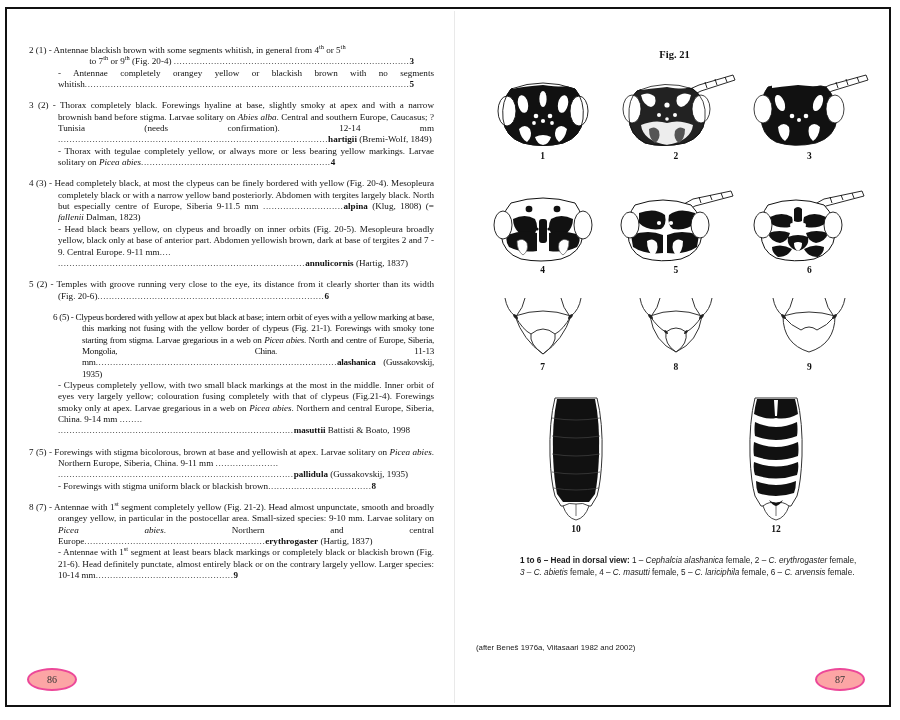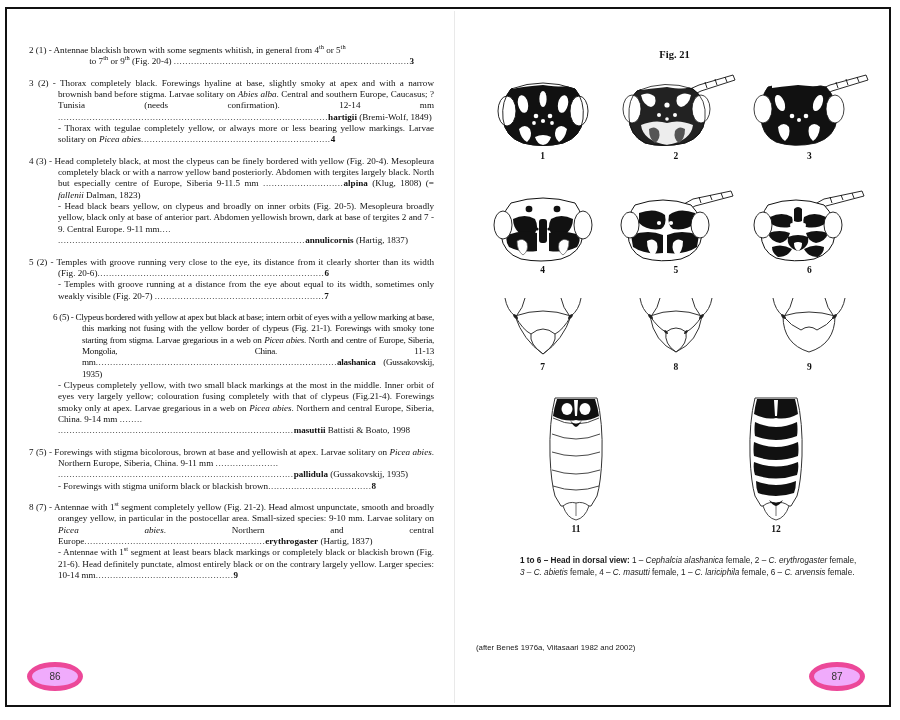--- a/index.html
+++ b/index.html
@@ -75,54 +75,54 @@
   .fig-caption .i{font-style:italic;}
   .fig-source{
     position:absolute;left:14px;top:617px;width:400px;
     font-family:"Liberation Sans", sans-serif;
     font-size:7.8px;color:#1a1a1a;margin-top:15px;
   }
   
   .folio{
     position:absolute;bottom:14px;
     width:46px;height:19px;
-    border:5px solid #ec4899;border-radius:50%;
+    border:2px solid #ec4899;border-radius:50%;
     display:flex;align-items:center;justify-content:center;
-    font-family:Liberation Sans, sans-serif;font-size:10px;color:#333;
-    background:#f0abfc;
+    font-family:Liberation Serif, serif;font-size:10px;color:#333;
+    background:#fca5a5;
   }
   .folio-left{left:20px;}
   .folio-right{right:24px;}
   svg{display:block;}
 </style>
 </head>
 <body>
 
 <div class="page">
   <div class="gutter"></div>
 
   <div class="left-col">
 
     <div class="couplet">
       <p class="lead"><span class="num">2 (1)</span> <span>- Antennae blackish brown with some segments whitish, in general from 4</span><sup>th</sup><span> or 5</span><sup>th</sup><br><span style="display:inline-block;width:29px"></span><span> to 7</span><sup>th</sup><span> or 9</span><sup>th</sup><span> (Fig. 20-4) </span><span class="dots">..................................................................................</span><span class="goto">3</span></p>
+      <p class="lead" style="text-align:justify"><span>- Antennae completely orangey yellow or blackish brown with no segments whitish</span><span class="dots">.................................................................................................................</span><span class="goto">5</span></p>
     </div>
 
     <div class="couplet">
       <p class="lead"><span class="num">3 (2)</span> <span>- Thorax completely black. Forewings hyaline at base, slightly smoky at apex and with a narrow brownish band before stigma. Larvae solitary on </span><span class="sp">Abies alba</span><span>. Central and southern Europe, Caucasus; ? Tunisia (needs confirmation). 12-14 mm </span><span class="dots">..............................................................................................</span><span class="tax">hartigii</span><span> (Bremi-Wolf, 1849)</span></p>
       <p class="lead"><span>- Thorax with tegulae completely yellow, or always more or less bearing yellow markings. Larvae solitary on </span><span class="sp">Picea abies</span><span class="dots">..................................................................</span><span class="goto">4</span></p>
     </div>
 
     <div class="couplet">
       <p class="lead"><span class="num">4 (3)</span> <span>- Head completely black, at most the clypeus can be finely bordered with yellow (Fig. 20-4). Mesopleura completely black or with a narrow yellow band posteriorly. Abdomen with tergites largely black. North but especially centre of Europe, Siberia 9-11.5 mm </span><span class="dots">............................</span><span class="tax">alpina</span><span> (Klug, 1808) (= </span><span class="sp">fallenii</span><span> Dalman, 1823)</span></p>
       <p class="lead"><span>- Head black bears yellow, on clypeus and broadly on inner orbits (Fig. 20-5). Mesopleura broadly yellow, black only at base of anterior part. Abdomen yellowish brown, dark at base of tergites 2 and 7 - 9. Central Europe. 9-11 mm</span><span class="dots">....</span><br><span class="dots">......................................................................................</span><span class="tax">annulicornis</span><span> (Hartig, 1837)</span></p>
     </div>
 
     <div class="couplet">
       <p class="lead"><span class="num">5 (2)</span> <span>- Temples with groove running very close to the eye, its distance from it clearly shorter than its width (Fig. 20-6)</span><span class="dots">...............................................................................</span><span class="goto">6</span></p>
-      <p class="lead"><span>- Temples with groove running at a distance from the eye about equal to its width, sometimes only weakly visible (Fig. 20-7) </span><span class="dots">...........................................................</span><span class="goto">7</span></p>
     </div>
 
     <div class="couplet">
       <p class="lead tight"><span class="num">6 (5)</span> <span>- Clypeus bordered with yellow at apex but black at base; intern orbit of eyes with a yellow marking at base, this marking not fusing with the yellow border of clypeus (Fig. 21-1). Forewings with smoky tone starting from stigma. Larvae gregarious in a web on </span><span class="sp">Picea abies</span><span>. North and centre of Europe, Siberia, Mongolia, China. 11-13 mm</span><span class="dots">....................................................................................</span><span class="tax">alashanica</span><span> (Gussakovskij, 1935)</span></p>
       <p class="lead"><span>- Clypeus completely yellow, with two small black markings at the most in the middle. Inner orbit of eyes very largely yellow; colouration fusing completely with that of clypeus (Fig.21-4). Forewings smoky only at apex. Larvae gregarious in a web on </span><span class="sp">Picea abies</span><span>. Northern and central Europe, Siberia, China. 9-14 mm </span><span class="dots">........</span><br><span class="dots">..................................................................................</span><span class="tax">masuttii</span><span> Battisti &amp; Boato, 1998</span></p>
     </div>
 
     <div class="couplet">
       <p class="lead"><span class="num">7 (5)</span> <span>- Forewings with stigma bicolorous, brown at base and yellowish at apex. Larvae solitary on </span><span class="sp">Picea abies</span><span>. Northern Europe, Siberia, China. 9-11 mm </span><span class="dots">......................</span><br><span class="dots">..................................................................................</span><span class="tax">pallidula</span><span> (Gussakovskij, 1935)</span></p>
       <p class="lead"><span>- Forewings with stigma uniform black or blackish brown</span><span class="dots">....................................</span><span class="goto">8</span></p>
@@ -389,43 +389,37 @@
               <path d="M25 18 q4 1 4 5 q-4 0 -5 -4 z"></path>
               <path d="M79 18 q-4 1 -4 5 q4 0 5 -4 z"></path>
             </g>
           </svg>
           <div class="fig-num">9</div>
         </div>
       </div>
 
       <div class="fig-row" style="top:325px;">
 
-
         <div class="fig-cell">
           <svg width="74" height="126" viewBox="0 0 74 126">
             <path d="M16 2 L58 2 Q64 26 63 60 Q62 86 58 100 L52 110 L22 110 L16 100 Q12 86 11 60 Q10 26 16 2 Z" fill="#fff" stroke="#333" stroke-width="1"></path>
-            <path d="M18 3 L56 3 Q59 12 60 20 Q48 26 37 24 Q26 26 14 20 Q15 12 18 3 Z" fill="#111"></path>
-            <g fill="#fff">
-              <ellipse cx="28" cy="13" rx="5.5" ry="6"></ellipse>
-              <ellipse cx="46" cy="13" rx="5.5" ry="6"></ellipse>
-              <path d="M35 4 L39 4 L38 20 L36 20 Z"></path>
-            </g>
-            <g stroke="#333" stroke-width="0.9" fill="none">
-              <path d="M14 22 Q37 34 60 22"></path>
-              <path d="M13 38 Q37 48 61 38"></path>
-              <path d="M13 56 Q37 64 61 56"></path>
-              <path d="M13 74 Q37 82 61 74"></path>
-              <path d="M14 90 Q37 98 60 90"></path>
-            </g>
-            <path d="M31 24 Q37 32 43 24 Q40 30 37 31 Q34 30 31 24 Z" fill="#111"></path>
-            <path d="M24 110 Q30 105 37 107 Q44 105 50 110 Q46 122 37 124 Q28 122 24 110 Z" fill="#fff" stroke="#333" stroke-width="0.9"></path>
-            <path d="M37 107 L37 120" stroke="#333" stroke-width="0.7"></path>
-          </svg>
-          <div class="fig-num">11</div>
-        </div>
+            <path d="M18 3 L56 3 Q61 26 60 60 Q59 84 56 98 L50 106 L24 106 L18 98 Q15 84 14 60 Q13 26 18 3 Z" fill="#111"></path>
+            <g stroke="#444" stroke-width="0.7" fill="none">
+              <path d="M13 22 Q37 26 61 22"></path>
+                <path d="M13 40 Q37 44 61 40"></path>
+              <path d="M13 58 Q37 62 61 58"></path>
+                <path d="M13 76 Q37 80 61 76"></path>
+              <path d="M14 92 Q37 96 60 92"></path>
+            </g>
+            <path d="M24 110 Q30 106 37 108 Q44 106 50 110 Q46 122 37 124 Q28 122 24 110 Z" fill="#fff" stroke="#333" stroke-width="0.9"></path>
+            <path d="M37 108 L37 120" stroke="#333" stroke-width="0.7"></path>
+          </svg>
+          <div class="fig-num">10</div>
+        </div>
+
 
         <div class="fig-cell">
           <svg width="74" height="126" viewBox="0 0 74 126">
             <path d="M16 2 L58 2 Q64 26 63 60 Q62 86 58 100 L52 110 L22 110 L16 100 Q12 86 11 60 Q10 26 16 2 Z" fill="#fff" stroke="#333" stroke-width="1"></path>
             <g fill="#111">
               <path d="M18 3 L56 3 Q58 10 59 18 Q48 24 37 22 Q26 24 15 18 Q16 10 18 3 Z"></path>
               <path d="M16 26 Q37 36 58 26 Q59 34 58 40 Q37 48 16 40 Q15 34 16 26 Z"></path>
               <path d="M15 46 Q37 56 59 46 Q60 54 59 60 Q37 68 15 60 Q14 54 15 46 Z"></path>
               <path d="M15 66 Q37 75 59 66 Q60 73 58 79 Q37 86 16 79 Q14 73 15 66 Z"></path>
               <path d="M17 85 Q37 93 57 85 Q57 92 55 97 Q37 103 19 97 Q17 92 17 85 Z"></path>
@@ -442,21 +436,21 @@
             <path d="M30 104 Q37 110 44 104 Q41 109 37 110 Q33 109 30 104 Z" fill="#111"></path>
           </svg>
           <div class="fig-num">12</div>
         </div>
       </div>
 
     </div>
 
     <div class="fig-caption">
       <div><span class="b">1 to 6 – Head in dorsal view:</span><span> 1 – </span><span class="i">Cephalcia alashanica</span><span> female, 2 – </span><span class="i">C. erythrogaster</span><span> female,</span></div>
-      <div><span class="i">3 – C. abietis</span><span> female, 4 – </span><span class="i">C. masutti</span><span> female, 1 – </span><span class="i">C. lariciphila</span><span> female, 6 – </span><span class="i">C. arvensis</span><span> female.</span></div>
+      <div><span class="i">3 – C. abietis</span><span> female, 4 – </span><span class="i">C. masutti</span><span> female, 5 – </span><span class="i">C. lariciphila</span><span> female, 6 – </span><span class="i">C. arvensis</span><span> female.</span></div>
     </div>
 
     <div class="fig-source">(after Beneš 1976a, Viitasaari 1982 and 2002)</div>
   </div>
 
   <div class="folio folio-right">
       <span>87</span>
     </div>
 
 </div>

